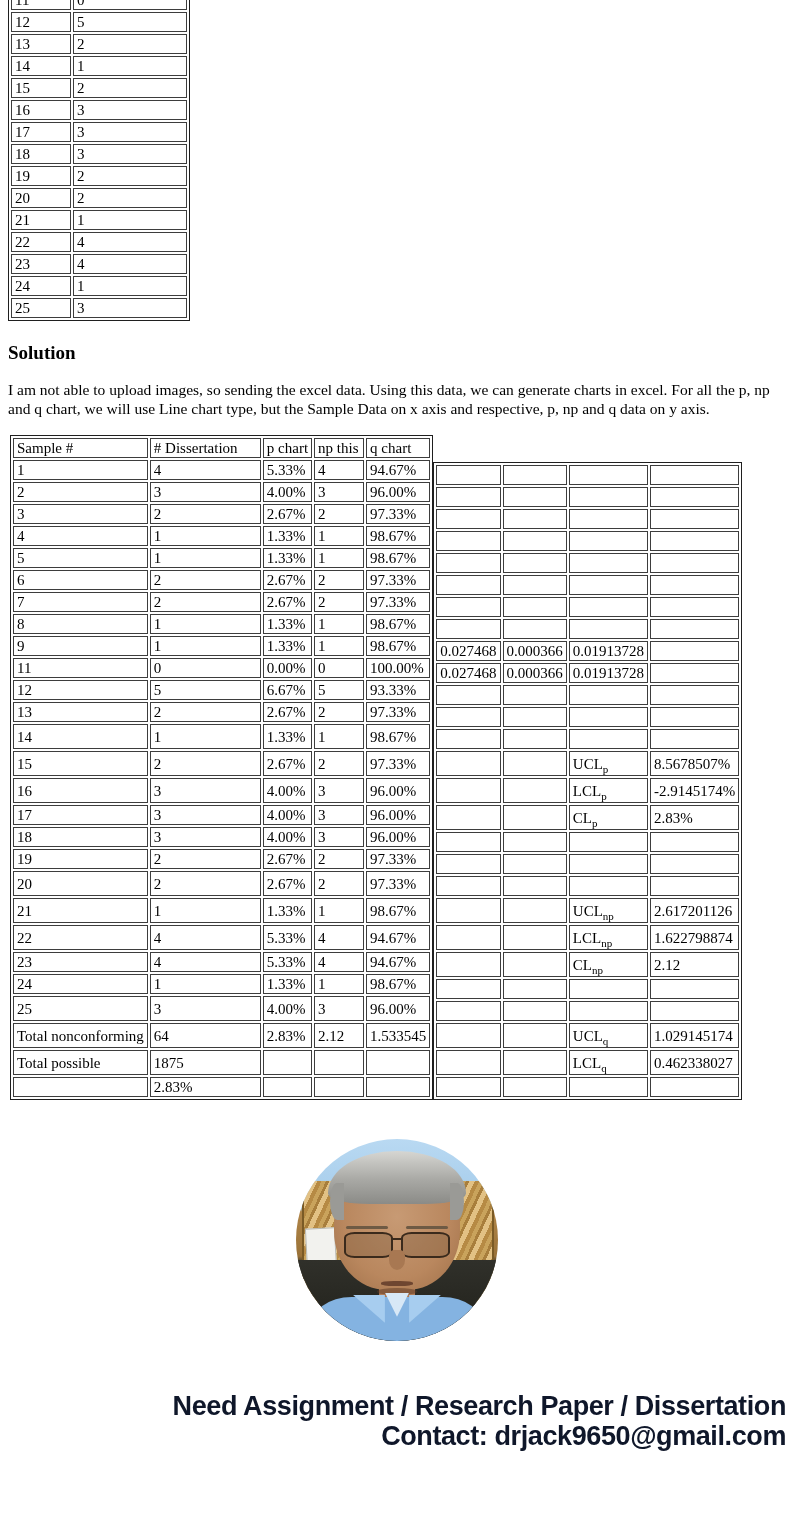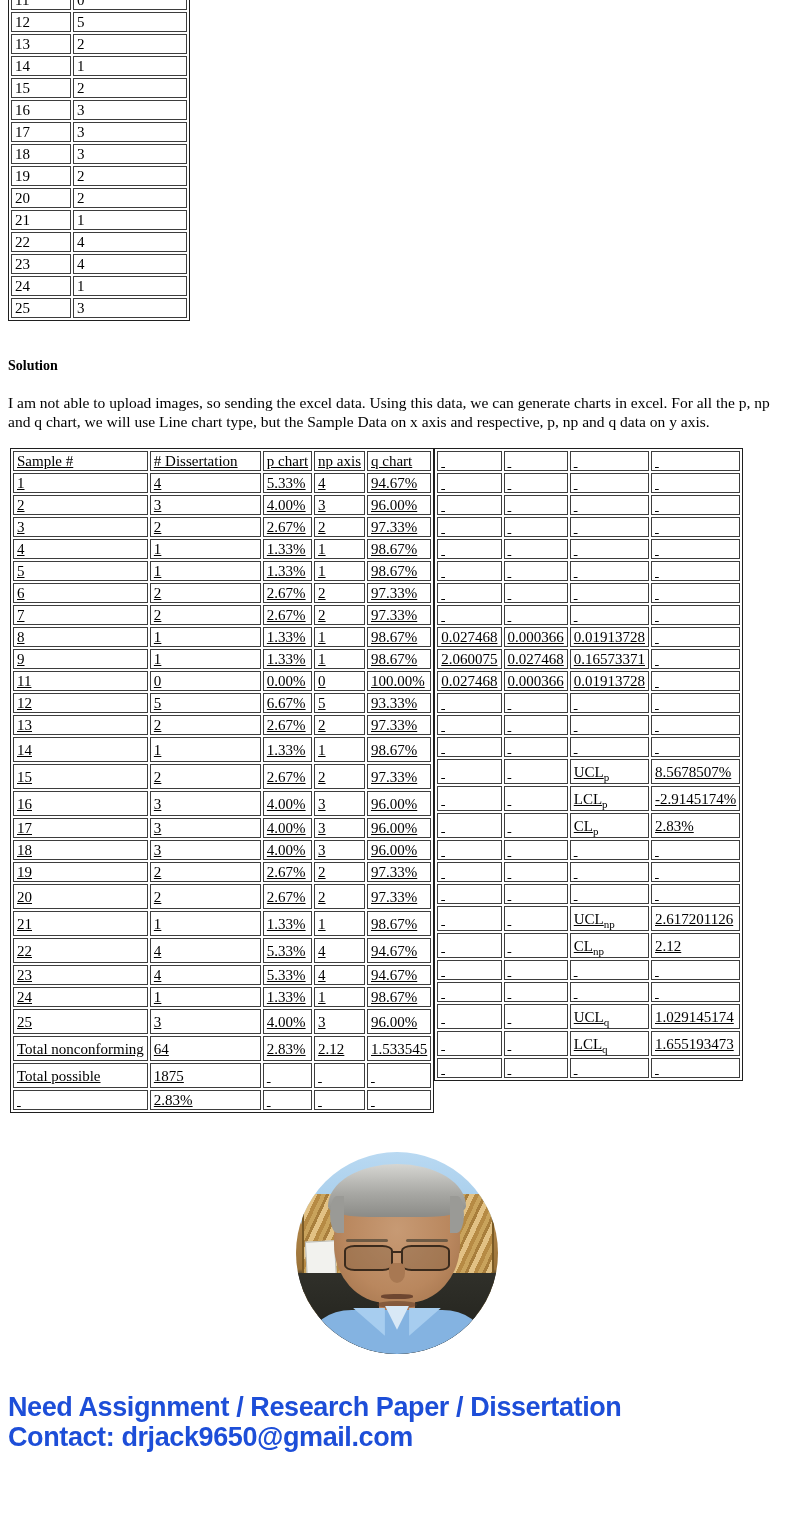--- a/index.html
+++ b/index.html
@@ -18,28 +18,28 @@
     border:1px solid #3d3d3d;
     padding:0 3px;font-size:15px;line-height:18px;height:18px;
     white-space:nowrap;overflow:hidden;vertical-align:middle;
   }
   tr.tall td{height:23px;}
   sub{font-size:11px;line-height:0;}
 
   #top-table{margin-top:-13px;}
 
   h3.sol{
-    font-size:14px;font-weight:bold;margin:35px 0 0 0;line-height:19px;
+    font-size:19px;font-weight:bold;margin:22px 0 0 0;line-height:19px;
   }
   p.desc{
     font-size:15.5px;line-height:18.5px;margin:19px 0 4px 0;width:779px;
   }
 
   .main-tables{
-    display:flex;align-items:flex-start;margin-top:17px;margin-left:2px;text-decoration:underline;
+    display:flex;align-items:flex-end;margin-top:17px;margin-left:2px;
   }
 
   
   .photo-wrap{width:100%;display:flex;justify-content:center;margin-top:39px;}
   .photo{
     position:relative;width:202px;height:202px;border-radius:50%;
     overflow:hidden;background:linear-gradient(#b9d9f2 0%,#a3cbea 34%,#b08548 36%,#9a7238 58%,#2b2b23 62%,#23231c 100%);
   }
   .photo *{position:absolute;}
   .pillar{
@@ -101,23 +101,23 @@
     right:28%;top:77%;width:16%;height:14%;background:#a7cdef;
     clip-path:polygon(0 0,100% 0,0 100%);
   }
   .collar-v{
     left:44%;top:76%;width:12%;height:12%;background:#d8e8f6;
     clip-path:polygon(0 0,100% 0,50% 100%);
   }
 
   
   .promo{
-    margin-top:38px;text-align:left;
+    margin-top:50px;text-align:right;
     font-family:"Liberation Sans", sans-serif;font-weight:bold;
-    font-size:27px;line-height:30px;color:#1d4ed8;letter-spacing:-0.4px;
+    font-size:27px;line-height:30px;color:#0f172a;letter-spacing:-0.4px;
   }
 </style>
 </head>
 <body>
 
 <div class="page">
 
   <table id="top-table" class="data">
     <colgroup>
         <col style="width:60px">
@@ -198,21 +198,21 @@
           <col style="width:111px">
           <col style="width:45px">
         <col style="width:50px">
           <col style="width:62px">
       </colgroup>
       <tbody>
           <tr>
             <td>Sample #</td>
             <td># Dissertation</td>
             <td>p chart</td>
-            <td>np axis</td>
+            <td>np this</td>
             <td>q chart</td>
           </tr>
           <tr>
             <td>1</td>
             <td>4</td>
             <td>5.33%</td>
             <td>4</td>
             <td>94.67%</td>
           </tr>
           <tr>
@@ -455,26 +455,20 @@
             <td>&nbsp;</td>
             <td>&nbsp;</td>
           </tr>
           <tr>
             <td>0.027468</td>
             <td>0.000366</td>
             <td>0.01913728</td>
             <td>&nbsp;</td>
           </tr>
           <tr>
-            <td>2.060075</td>
-            <td>0.027468</td>
-            <td>0.16573371</td>
-            <td>&nbsp;</td>
-          </tr>
-          <tr>
             <td>0.027468</td>
             <td>0.000366</td>
             <td>0.01913728</td>
             <td>&nbsp;</td>
           </tr>
           <tr>
             <td>&nbsp;</td>
             <td>&nbsp;</td>
             <td>&nbsp;</td>
             <td>&nbsp;</td>
@@ -529,20 +523,26 @@
           </tr>
           <tr class="tall">
             <td>&nbsp;</td>
             <td>&nbsp;</td>
             <td>UCL<sub>np</sub></td>
             <td>2.617201126</td>
           </tr>
           <tr class="tall">
             <td>&nbsp;</td>
             <td>&nbsp;</td>
+            <td>LCL<sub>np</sub></td>
+            <td>1.622798874</td>
+          </tr>
+          <tr class="tall">
+            <td>&nbsp;</td>
+            <td>&nbsp;</td>
             <td>CL<sub>np</sub></td>
             <td>2.12</td>
           </tr>
           <tr>
             <td>&nbsp;</td>
             <td>&nbsp;</td>
             <td>&nbsp;</td>
             <td>&nbsp;</td>
           </tr>
           <tr>
@@ -554,21 +554,21 @@
           <tr class="tall">
             <td>&nbsp;</td>
             <td>&nbsp;</td>
             <td>UCL<sub>q</sub></td>
             <td>1.029145174</td>
           </tr>
           <tr class="tall">
             <td>&nbsp;</td>
             <td>&nbsp;</td>
             <td>LCL<sub>q</sub></td>
-            <td>1.655193473</td>
+            <td>0.462338027</td>
           </tr>
           <tr>
             <td>&nbsp;</td>
             <td>&nbsp;</td>
             <td>&nbsp;</td>
             <td>&nbsp;</td>
           </tr>
         </tbody>
     </table>
   </div>

